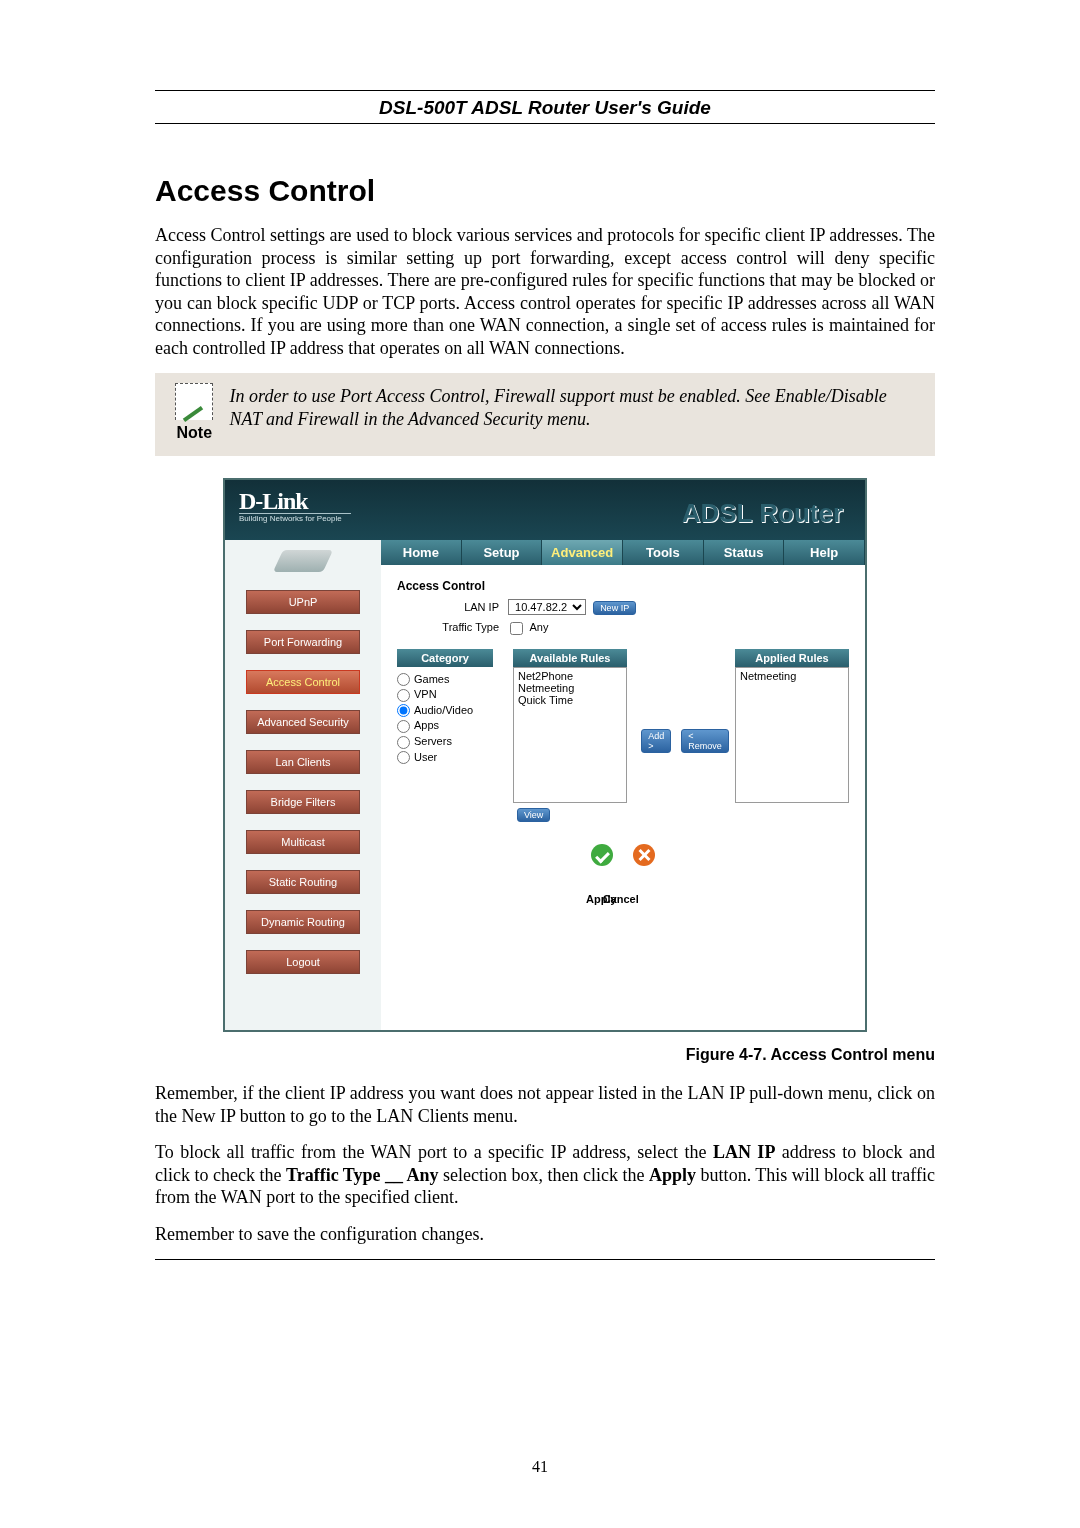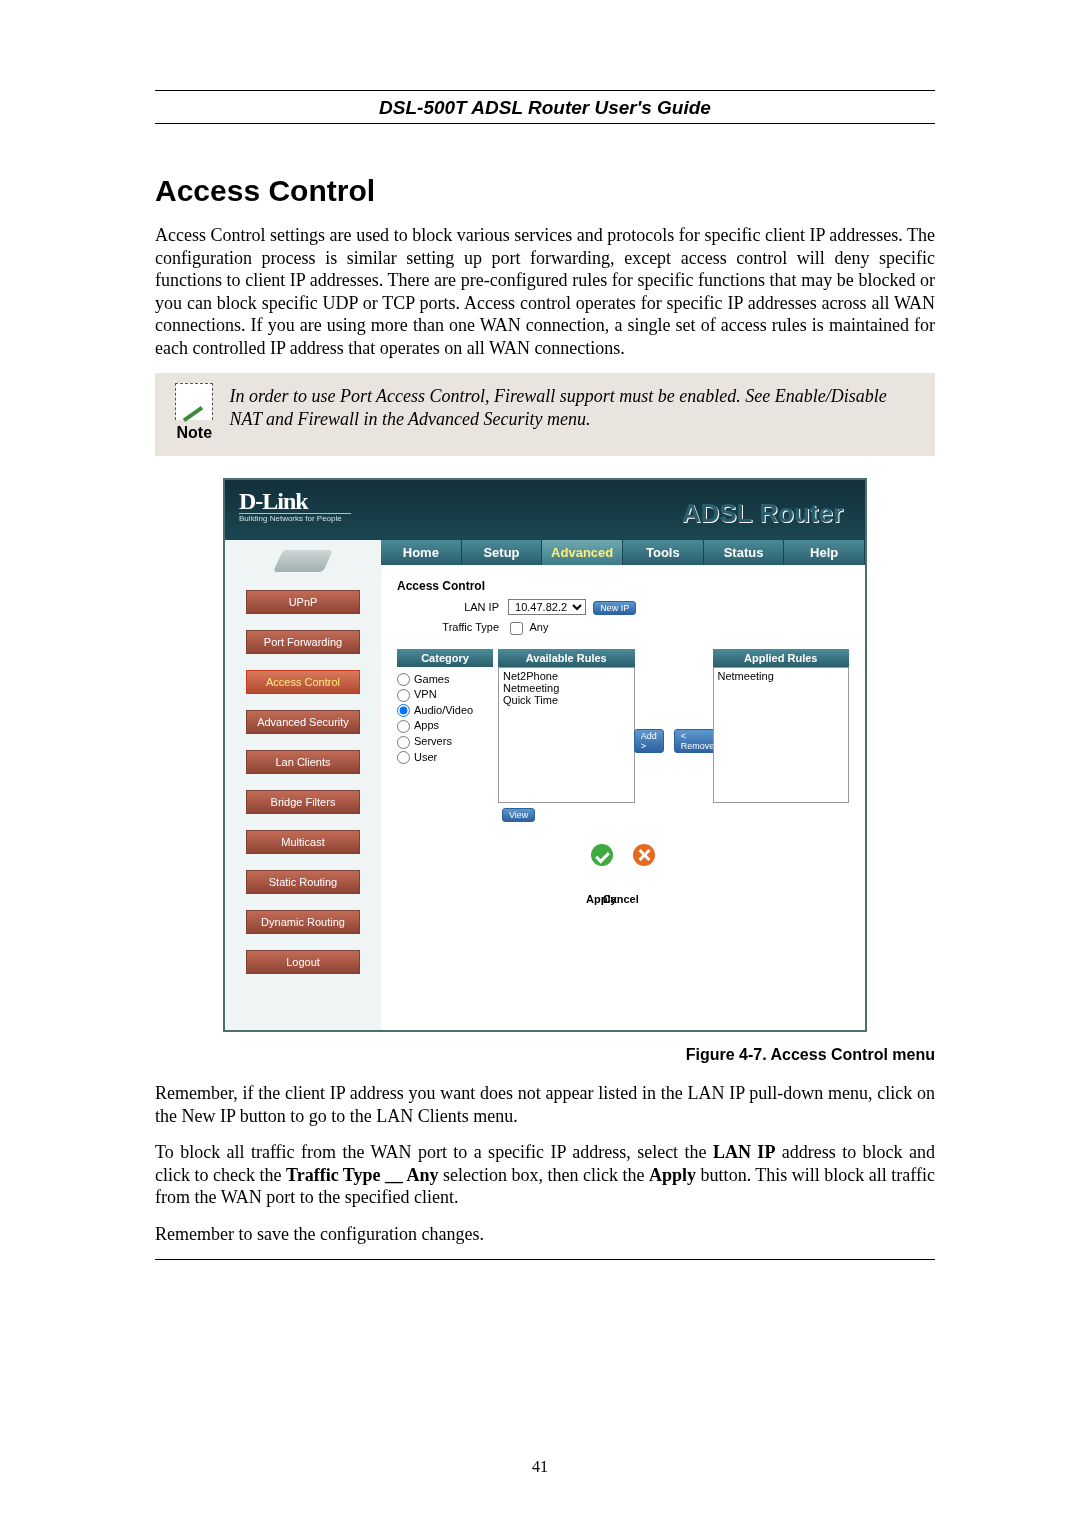--- a/index.html
+++ b/index.html
@@ -30,21 +30,21 @@
 .tabbar{display:flex;background:#2a5e6c}
 .tab{flex:1;text-align:center;padding:5px 0;font-weight:bold;color:#fff;font-size:13px;background:linear-gradient(#4b8a97,#2a5e6c);border-right:1px solid #1b4650;cursor:pointer}
 .tab.active{background:linear-gradient(#6ea8b2,#3c7b88);color:#ffef7a}
 .panel{padding:14px 16px 8px}
 .sect{font-weight:bold;font-size:12px}
 .formrow{margin:6px 0 2px 30px;font-size:11px}
 .formrow label{display:inline-block;width:72px;text-align:right;margin-right:6px}
 .sel{border:1px solid #7a7a7a;background:#fff;font-size:11px;padding:0 2px}
 .minibtn{display:inline-block;font-size:9px;color:#fff;background:linear-gradient(#5f97ce,#2b62a0);border:1px solid #2b62a0;padding:1px 6px;border-radius:3px;margin-left:4px;cursor:pointer}
 .chk{vertical-align:middle;margin:0 4px 0 2px}
-.rules{display:flex;margin-top:14px;gap:1px}
+.rules{display:flex;margin-top:14px;gap:16px}
 .col-cat{width:96px;padding-right:4px}
 .col-avail{flex:1;margin-right:12px}
 .col-mid{width:56px;display:flex;flex-direction:row;justify-content:center;gap:6px;align-items:center}
 .col-applied{flex:1;margin-left:8px}
 .col-head{background:linear-gradient(#4b8a97,#2a5e6c);color:#fff;font-weight:bold;font-size:11px;text-align:center;padding:3px 0}
 .listbox{border:1px solid #9a9a9a;background:#fff;height:130px;overflow:auto;font-size:11px;padding:2px 4px}
 .catlist{font-size:11px;padding:4px 0}
 .catlist div{margin:2px 0;white-space:nowrap}
 .radio{vertical-align:middle;margin:0 4px 0 0}
 .viewbtn{margin:4px 0 12px}

